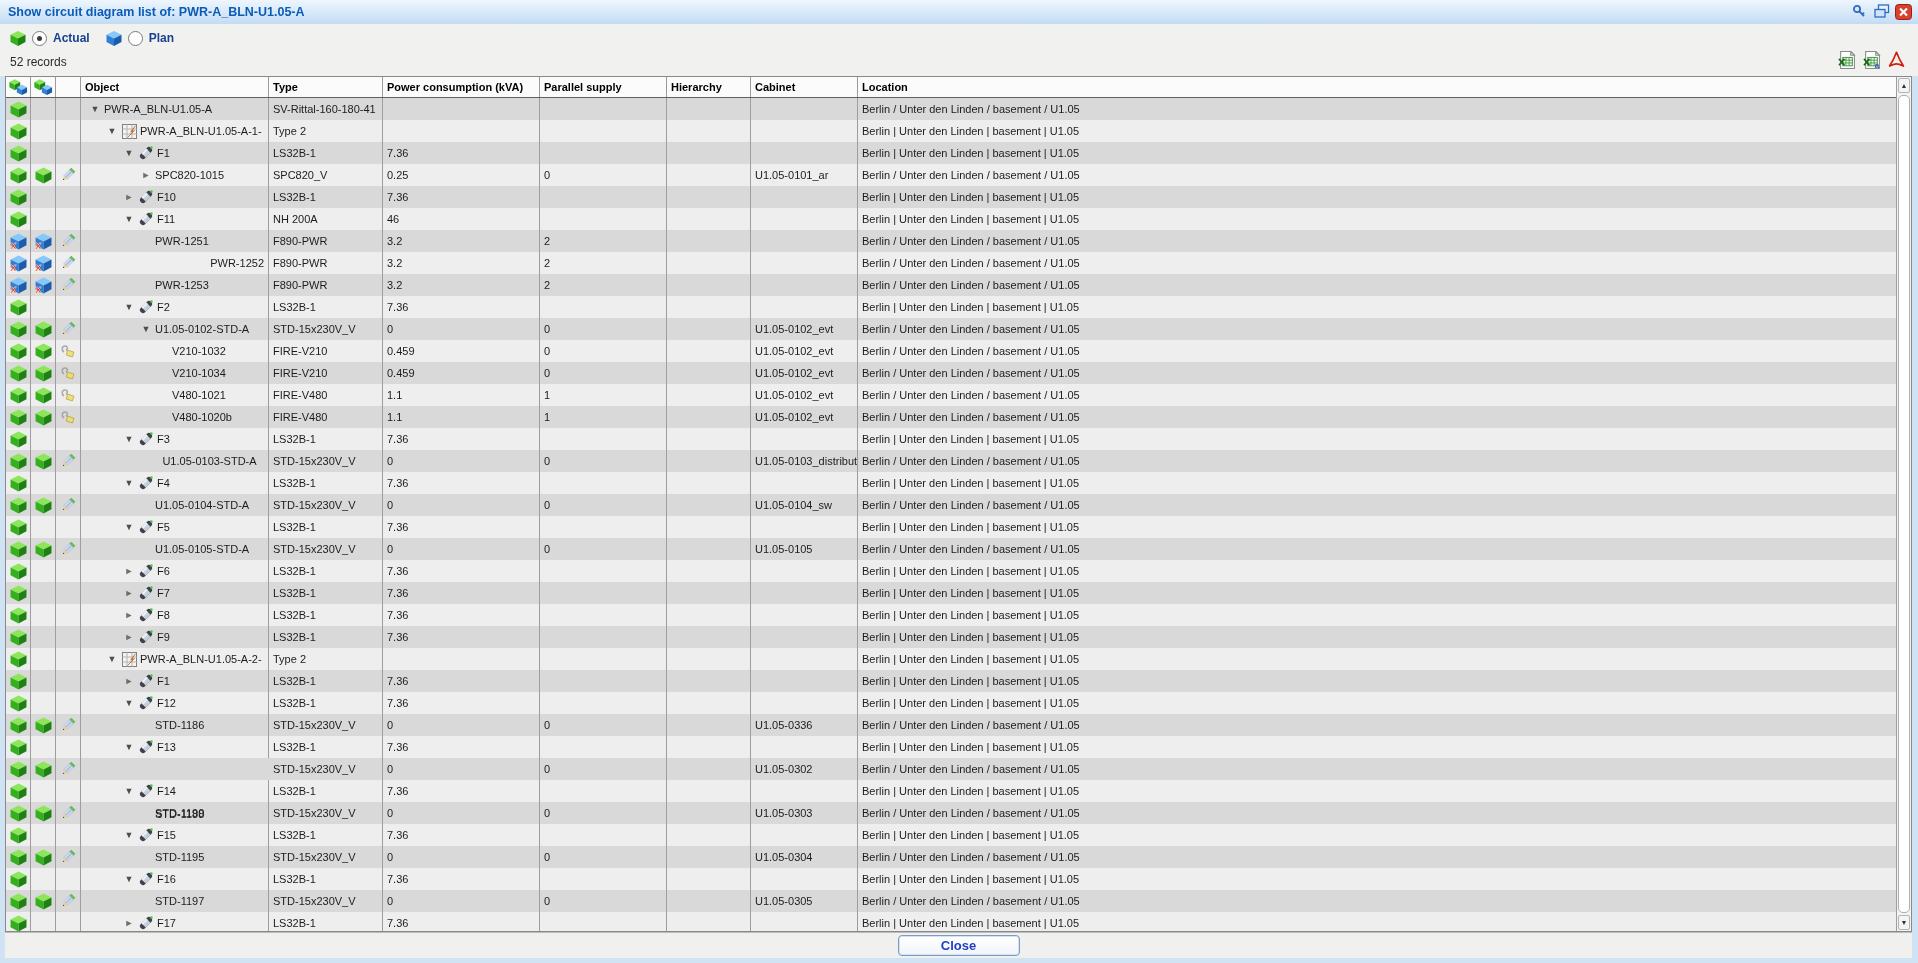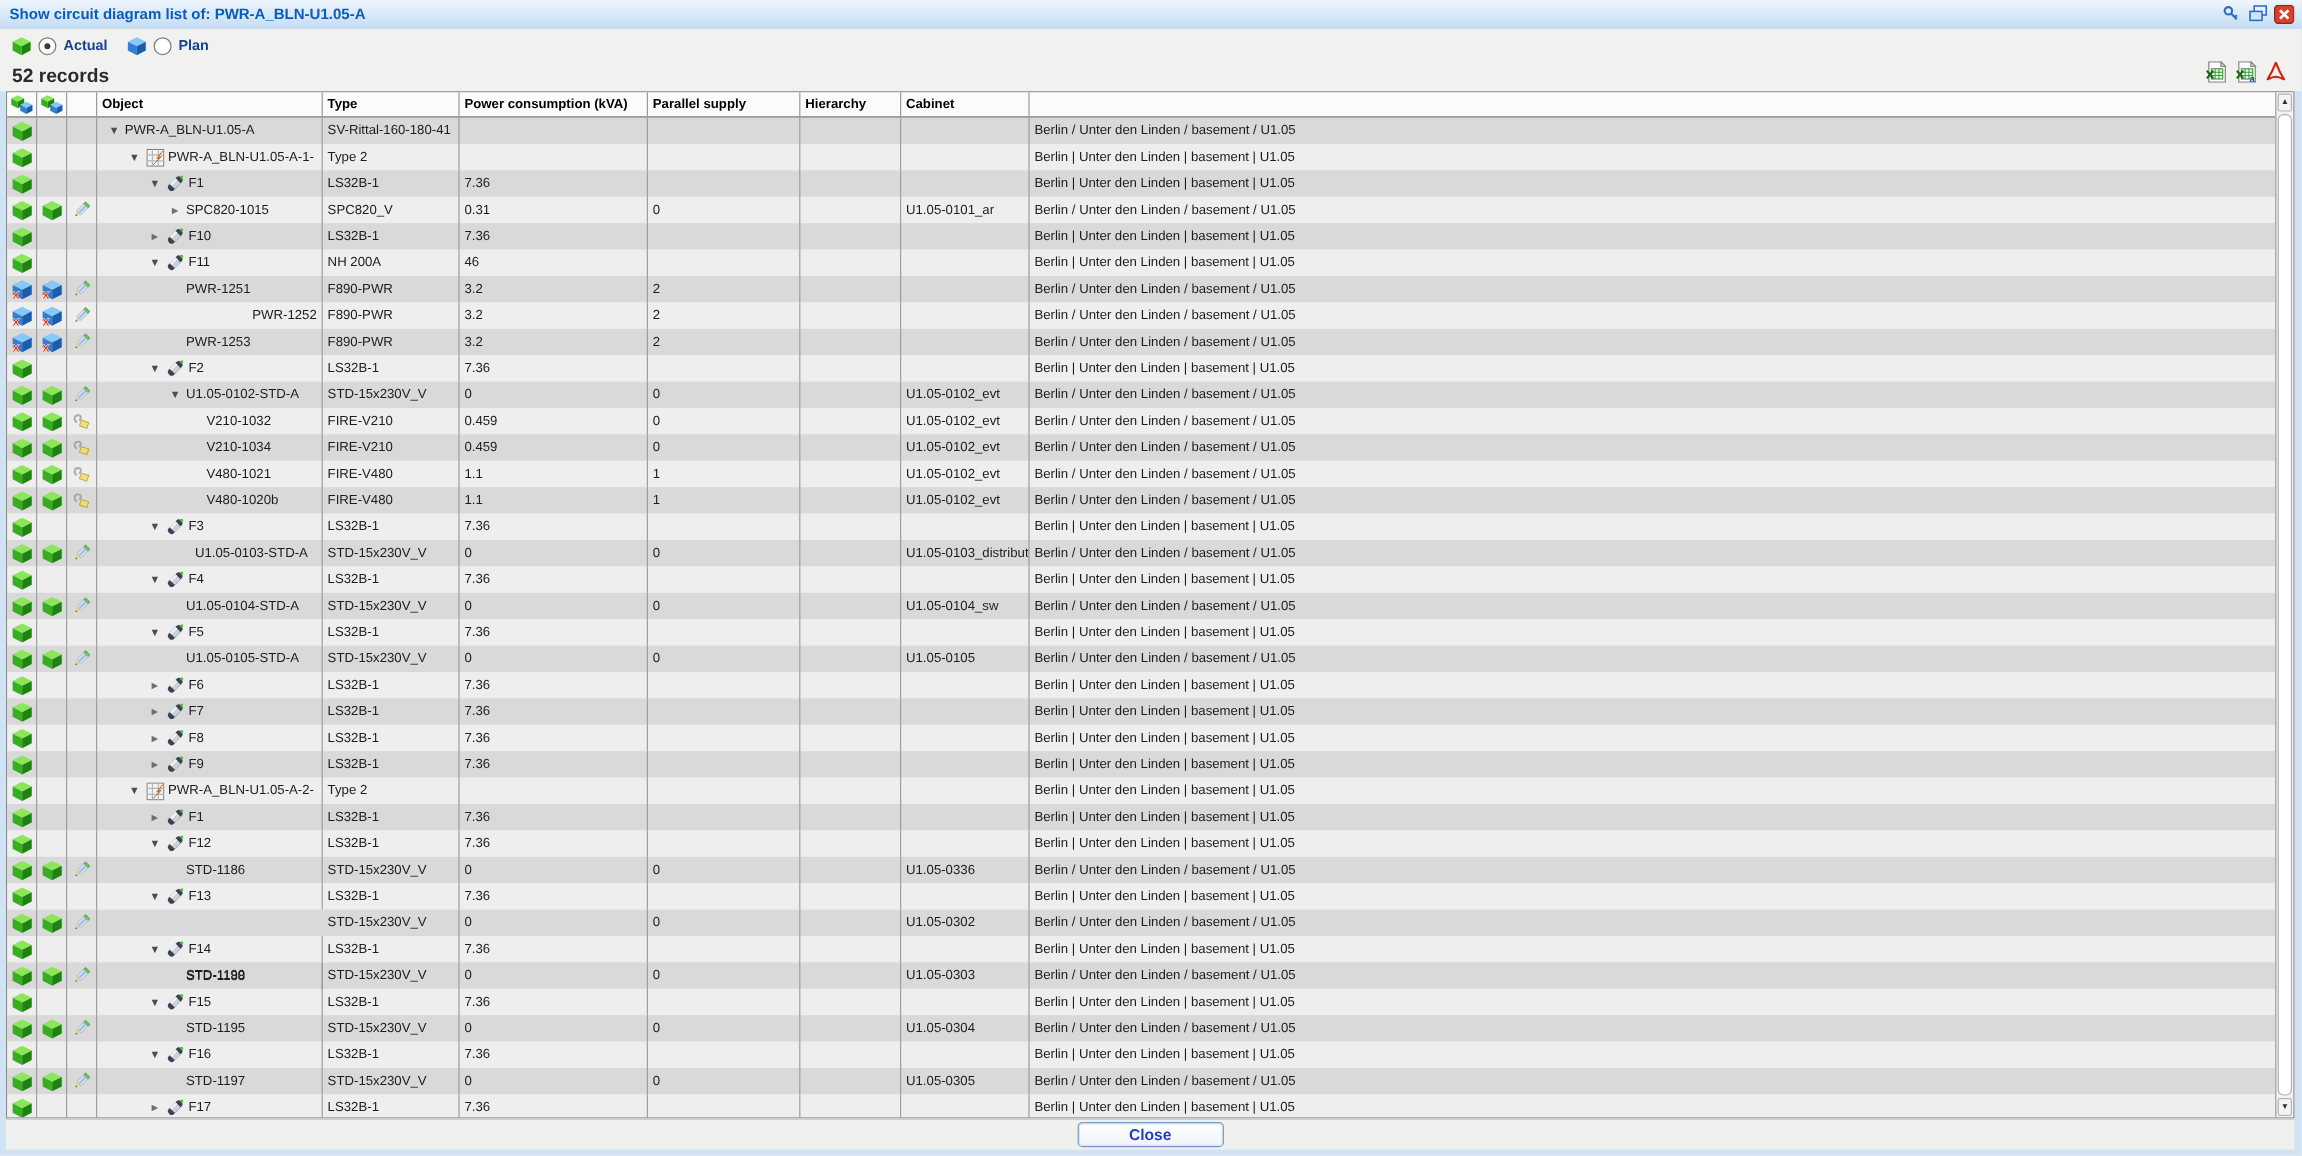--- a/index.html
+++ b/index.html
@@ -18,21 +18,21 @@
   }
   .title-text{font-size:12.5px;font-weight:bold;color:#0b5cb8;padding-left:8px;white-space:nowrap;}
   .titlebar-icons{position:absolute;right:6px;top:3px;display:flex;gap:5px;align-items:center;}
   .tb-icon{width:17px;height:17px;display:flex;align-items:center;justify-content:center;cursor:pointer;}
   
   .content-strip{position:absolute;left:0;top:24px;width:100%;height:52px;background:#f1f1ef;}
   .radio-row{position:absolute;left:10px;top:28px;height:20px;display:flex;align-items:center;gap:6px;}
   .radio-label{font-size:12px;font-weight:bold;color:#17418f;margin-right:10px;}
   .radio{width:13px;height:13px;border-radius:50%;border:1px solid #7b7b7b;background:#fff;display:inline-flex;align-items:center;justify-content:center;}
   .radio.checked::after{content:"";width:5px;height:5px;border-radius:50%;background:#3a3a3a;}
-  .records-row{position:absolute;left:10px;top:55px;font-size:16px;font-weight:bold;color:#2b2b2b;}
+  .records-row{position:absolute;left:10px;top:55px;font-size:12px;font-weight:normal;color:#2b2b2b;}
   .export-icons{position:absolute;right:12px;top:50px;display:flex;gap:6px;align-items:center;}
   .exp-icon{width:19px;height:19px;display:flex;align-items:center;justify-content:center;cursor:pointer;}
   
   .table{
     position:absolute;left:5px;top:76px;width:1907px;height:856px;
     background:#eeeeee;border:1px solid #8a8a8a;box-sizing:border-box;
   }
   .grid{
     display:grid;
     grid-template-columns:25px 25px 25px 188px 114px 157px 127px 84px 107px minmax(0,1fr);
@@ -187,20 +187,21 @@
           </g>
         </svg>
     </div>
     <div class="th icon-h"></div>
     <div class="th">Object</div>
     <div class="th">Type</div>
     <div class="th">Power consumption (kVA)</div>
     <div class="th">Parallel supply</div>
     <div class="th">Hierarchy</div>
     <div class="th">Cabinet</div>
+    <div class="th loc" style="border-right:none">Location</div>
   </div>
   <div class="tbody">
       <div class="grid row odd">
         <div class="td icon-c">
           <span style="display: flex;">
             <svg width="17" height="17" viewBox="0 0 16 16">
               <polygon points="8,0.5 15.5,4.2 8,8 0.5,4.2" fill="#8ce65a"></polygon>
               <polygon points="0.5,4.2 8,8 8,15.5 0.5,11.6" fill="#34b01c"></polygon>
               <polygon points="15.5,4.2 8,8 8,15.5 15.5,11.6" fill="#1e8212"></polygon>
             </svg>
@@ -312,21 +313,21 @@
                 <polygon points="7.2,13.9 8.8,13.9 8,15.2" fill="#3a3a3a"></polygon>
               </g>
             </svg>
           </span>
         </div>
         <div class="td obj-cell" style="padding-left: 59px;">
           <span class="expander col">►</span>
           <span>SPC820-1015</span>
         </div>
         <div class="td">SPC820_V</div>
-        <div class="td">0.31</div>
+        <div class="td">0.25</div>
         <div class="td">0</div>
         <div class="td"></div>
         <div class="td">U1.05-0101_ar</div>
         <div class="td loc">Berlin / Unter den Linden / basement / U1.05</div>
       </div>
       <div class="grid row odd">
         <div class="td icon-c">
           <span style="display: flex;">
             <svg width="17" height="17" viewBox="0 0 16 16">
               <polygon points="8,0.5 15.5,4.2 8,8 0.5,4.2" fill="#8ce65a"></polygon>

